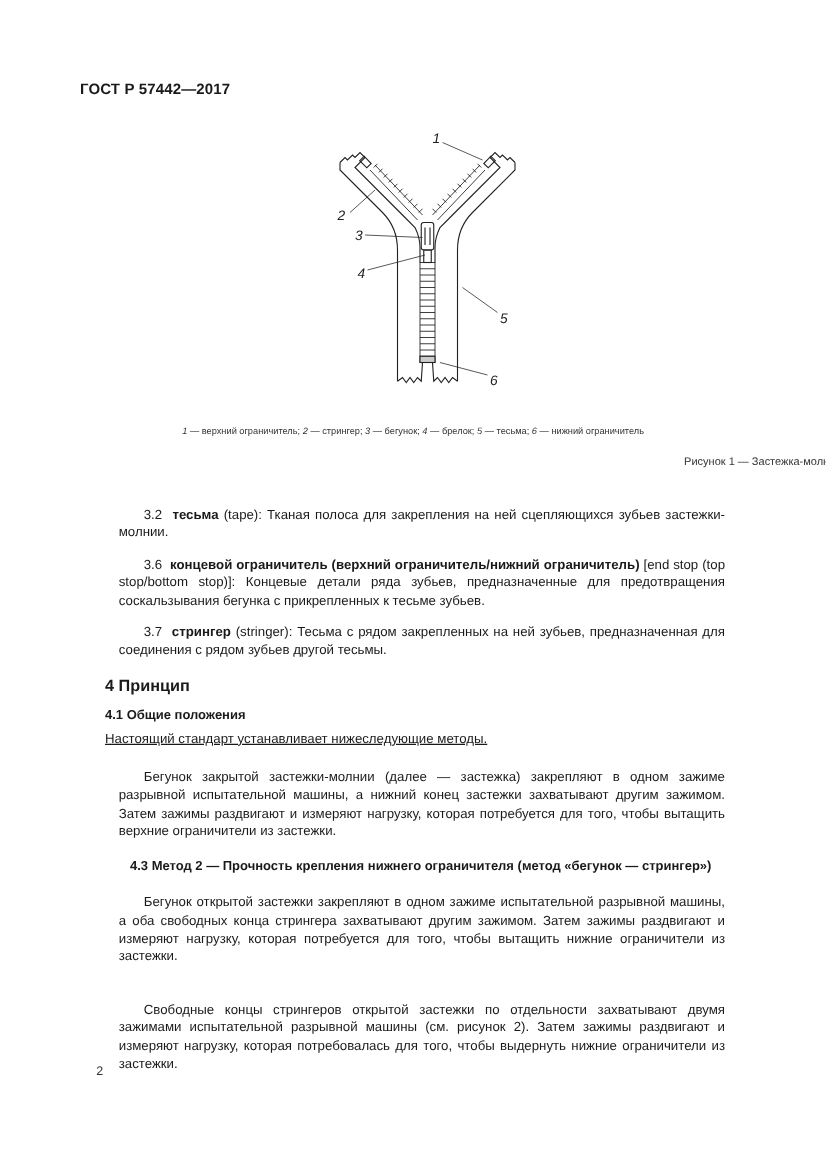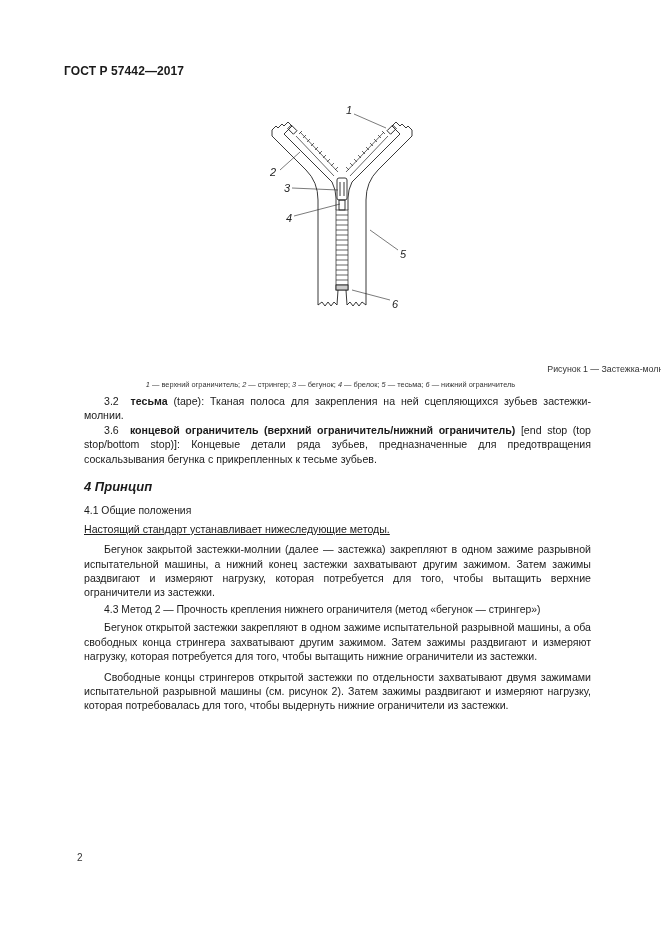--- a/index.html
+++ b/index.html
@@ -1,27 +1,27 @@
 <!DOCTYPE html>
 <html><head>
 <meta charset="utf-8">
 <style>
   html, body { margin: 0; padding: 0; background: #ffffff; }
   body { width: 661px; height: 936px; position: relative; overflow: hidden;
          font-family: "Liberation Sans", "DejaVu Sans", sans-serif; color: #1a1a1a; }
   .header { position: absolute; left: 64px; top: 64px; font-size: 12px; font-weight: bold; letter-spacing: 0.1px; }
   .figure { position: absolute; left: 262px; top: 100px; width: 160px; height: 215px; }
-  .fig-legend { position: absolute; left: 0; width: 661px; top: 340px; text-align: center; font-size: 7.4px; color: #333; margin-top: 40px; }
+  .fig-legend { position: absolute; left: 0; width: 661px; top: 340px; text-align: center; font-size: 7.4px; color: #333; }
   .fig-legend i { font-style: italic; }
   .fig-caption { position: absolute; left: 0; width: 661px; top: 364px; text-align: right; font-size: 8.8px; color: #333; margin-left: 12px; }
   .body { position: absolute; left: 84px; top: 394px; width: 507px; font-size: 10.6px; line-height: 14.4px; }
-  .p { text-indent: 20px; text-align: justify; margin: 0; }
+  .p { text-indent: 20px; text-align: justify; margin: 11px; }
   .p b { font-weight: bold; }
-  .sec { font-size: 13px; font-weight: bold; margin: 14px 0 10px 0; font-style: italic; }
-  .sub { font-weight: normal; font-size: 10.4px; margin: 0; }
+  .sec { font-size: 13px; font-weight: bold; margin: 14px 0 10px 0; }
+  .sub { font-weight: bold; font-size: 10.4px; margin: 0; }
   .sub.ind { text-indent: 20px; }
   .plain { margin: 0; text-decoration: underline; }
   .gap4 { height: 3px; }
   .pagenum { position: absolute; left: 77px; top: 852px; font-size: 10px; color: #333; }
 </style>
 </head>
 <body>
 
 <div class="header">ГОСТ Р 57442—2017</div>
 
@@ -84,20 +84,21 @@
   <i>3</i> — <span>бегунок;</span>
   <i>4</i> — <span>брелок;</span>
   <i>5</i> — <span>тесьма;</span>
   <i>6</i> — <span>нижний ограничитель</span>
 </div>
 <div class="fig-caption">Рисунок 1 — Застежка-молния</div>
 
 <div class="body">
   <p class="p"><span>3.2</span>&nbsp; <b>тесьма</b> <span>(tape)</span><span>: Тканая полоса для закрепления на ней сцепляющихся зубьев застежки-молнии.</span></p>
   <p class="p"><span>3.6</span>&nbsp; <b>концевой ограничитель (верхний ограничитель/нижний ограничитель)</b> <span>[end stop (top stop/bottom stop)]</span><span>: Концевые детали ряда зубьев, предназначенные для предотвращения соскальзывания бегунка с прикрепленных к тесьме зубьев.</span></p>
+  <p class="p"><span>3.7</span>&nbsp; <b>стрингер</b> <span>(stringer)</span><span>: Тесьма с рядом закрепленных на ней зубьев, предназначенная для соединения с рядом зубьев другой тесьмы.</span></p>
 
   <div class="sec">4 Принцип</div>
 
   <p class="sub">4.1 Общие положения</p>
   <div class="gap4"></div>
   <p class="plain">Настоящий стандарт устанавливает нижеследующие методы.</p>
   <div class="gap4"></div>
   <div class="gap4"></div>
   <p class="p">Бегунок закрытой застежки-молнии (далее — застежка) закрепляют в одном зажиме разрывной испытательной машины, а нижний конец застежки захватывают другим зажимом. Затем зажимы раздвигают и измеряют нагрузку, которая потребуется для того, чтобы вытащить верхние ограничители из застежки.</p>
   <div class="gap4"></div>

